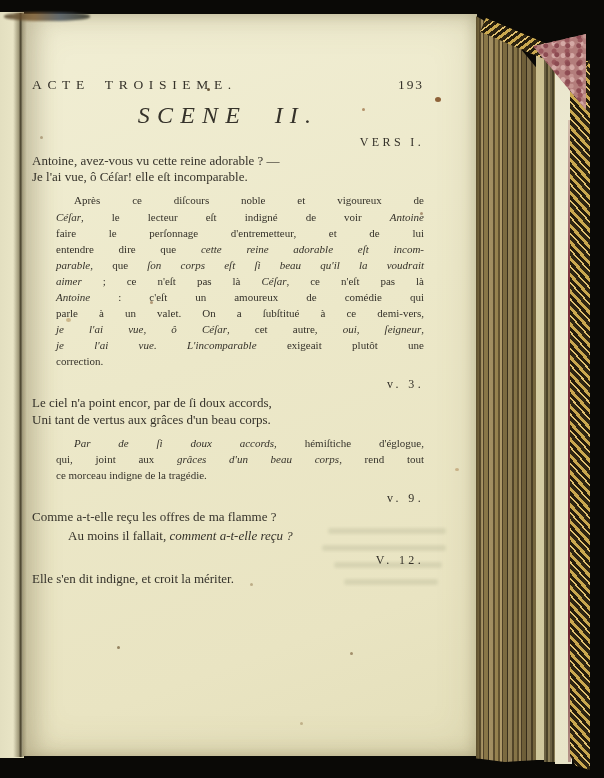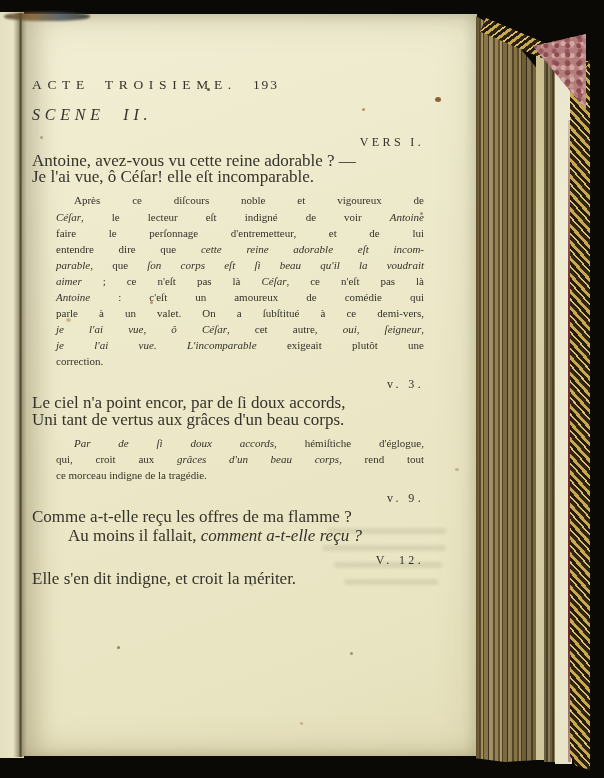--- a/index.html
+++ b/index.html
@@ -78,34 +78,34 @@
   }
   
   .spot{position:absolute;border-radius:50%;}
   .ghost{position:absolute;background:rgba(112,118,88,.15);filter:blur(1.6px);border-radius:3px;}
   
   .text-column{
     position:absolute;left:32px;top:78px;width:392px;
     color:#35322a;
   }
   .header-row{
-    display:flex;justify-content:flex-start;align-items:baseline;gap:16px;
+    display:flex;justify-content:space-between;align-items:baseline;gap:16px;
     font-size:13.5px;line-height:14px;
   }
   .running-head{letter-spacing:.42em;word-spacing:.45em;}
   .page-number{letter-spacing:.14em;}
   .scene-title{
-    margin-top:11px;text-align:left;font-style:italic;
-    font-size:16px;line-height:24px;letter-spacing:.3em;word-spacing:.6em;
+    margin-top:11px;text-align:center;font-style:italic;
+    font-size:24px;line-height:24px;letter-spacing:.3em;word-spacing:.6em;
   }
   .block.label{
     margin:8px 0 3px 0;text-align:right;
     font-size:12px;line-height:14px;letter-spacing:.28em;
   }
-  .block.verse{margin-top:4px;font-size:17px;line-height:16.2px;}
+  .block.verse{margin-top:4px;font-size:13px;line-height:16.2px;}
   .block.prose{margin-top:7px;font-size:11px;line-height:16.1px;margin-left:24px;}
   .line{width:100%;}
   .line.fill{text-align:justify;text-align-last:justify;}
   .line.ind1{padding-left:18px;box-sizing:border-box;}
   .line.ind2{padding-left:36px;box-sizing:border-box;}
   .line.sp{margin-top:3px;}
   em{font-style:italic;}
 </style>
 </head>
 <body>
@@ -165,21 +165,21 @@
         <div class="line fill"><em>je l'ai vue. L'incomparable</em><span> exigeait plutôt une</span></div>
         <div class="line"><span>correction.</span></div>
       </div>
       <div class="block label">v. 3.</div>
       <div class="block verse">
         <div class="line"><span>Le ciel n'a point encor, par de ſi doux accords,</span></div>
         <div class="line"><span>Uni tant de vertus aux grâces d'un beau corps.</span></div>
       </div>
       <div class="block prose">
         <div class="line ind1 fill"><em>Par de ſi doux accords</em><span>, hémiſtiche d'églogue,</span></div>
-        <div class="line fill"><span>qui, croit aux </span><em>grâces d'un beau corps</em><span>, rend tout</span></div>
+        <div class="line fill"><span>qui, joint aux </span><em>grâces d'un beau corps</em><span>, rend tout</span></div>
         <div class="line"><span>ce morceau indigne de la tragédie.</span></div>
       </div>
       <div class="block label">v. 9.</div>
       <div class="block verse">
         <div class="line"><span>Comme a-t-elle reçu les offres de ma flamme ?</span></div>
         <div class="line ind2 sp"><span>Au moins il fallait, </span><em>comment a-t-elle reçu ?</em></div>
       </div>
       <div class="block label">V. 12.</div>
       <div class="block verse">
         <div class="line"><span>Elle s'en dit indigne, et croit la mériter.</span></div>

